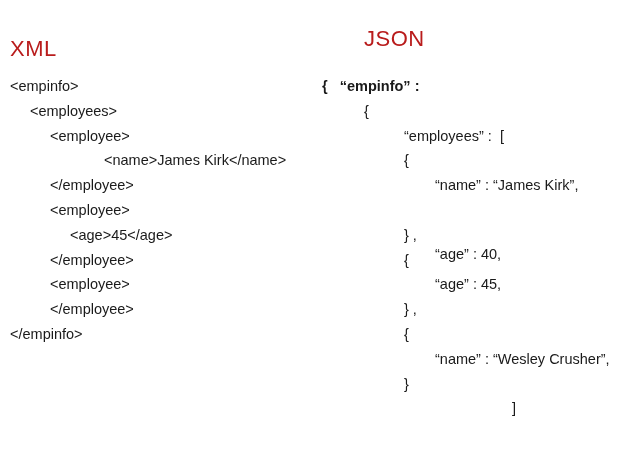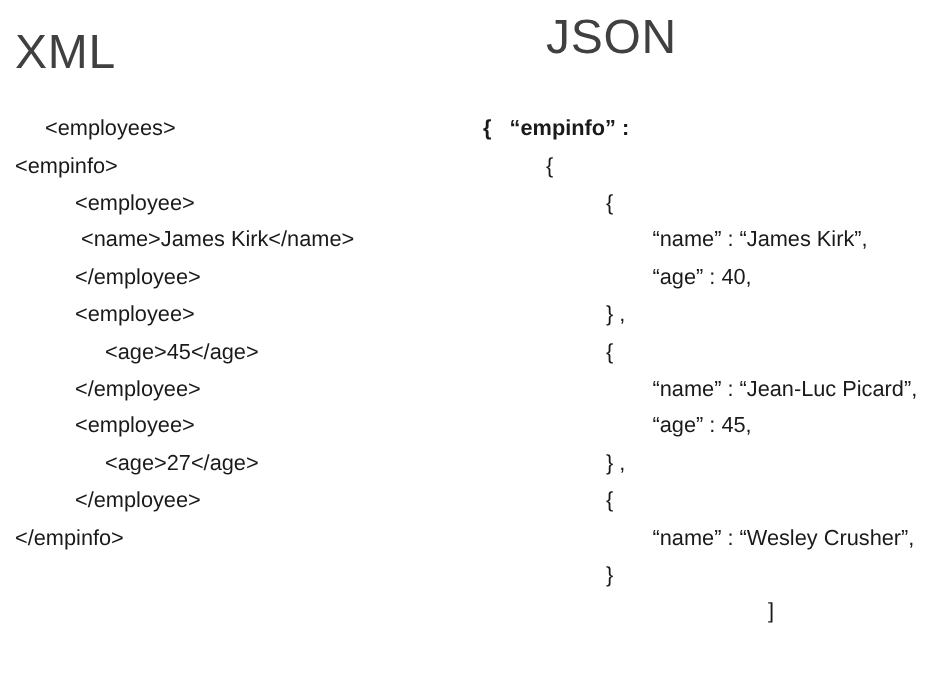--- a/index.html
+++ b/index.html
@@ -13,26 +13,27 @@
     height: 453px;
     background: #ffffff;
     overflow: hidden;
     font-family: "Liberation Sans", sans-serif;
     color: #1a1a1a;
   }
 
   
   .heading {
     position: absolute;
-    font-size: 32px;
+    font-size: 22px;
     font-weight: 400;
     letter-spacing: 0.5px;
     line-height: 1;
-    color: #404040;
+    color: #b91c1c;
     white-space: pre;
+    margin-top: 20px;
   }
   #xml-heading  { left: 10px;  top: 18px; }
   #json-heading { left: 364px; top: 8px; }
 
   
   .code-column {
     position: absolute;
     top: 74px;
   }
   #xml-column  { left: 0px; }
@@ -57,43 +58,42 @@
 </head>
 <body>
 
 <div id="slide">
 
   <div class="heading" id="xml-heading" data-bind="xml_panel.heading">XML</div>
 
   <div class="heading" id="json-heading" data-bind="json_panel.heading">JSON</div>
 
   <div class="code-column" id="xml-column">
+      <div class="code-line"><span class="txt" style="margin-left: 10px;">&lt;empinfo&gt;</span></div>
       <div class="code-line"><span class="txt" style="margin-left: 30px;">&lt;employees&gt;</span></div>
-      <div class="code-line"><span class="txt" style="margin-left: 10px;">&lt;empinfo&gt;</span></div>
       <div class="code-line"><span class="txt" style="margin-left: 50px;">&lt;employee&gt;</span></div>
-      <div class="code-line"><span class="txt" style="margin-left: 54px; text-align: center;">&lt;name&gt;James Kirk&lt;/name&gt;</span></div>
+      <div class="code-line"><span class="txt" style="margin-left: 104px; text-align: center;">&lt;name&gt;James Kirk&lt;/name&gt;</span></div>
       <div class="code-line"><span class="txt" style="margin-left: 50px;">&lt;/employee&gt;</span></div>
       <div class="code-line"><span class="txt" style="margin-left: 50px;">&lt;employee&gt;</span></div>
       <div class="code-line"><span class="txt" style="margin-left: 70px;">&lt;age&gt;45&lt;/age&gt;</span></div>
       <div class="code-line"><span class="txt" style="margin-left: 50px;">&lt;/employee&gt;</span></div>
       <div class="code-line"><span class="txt" style="margin-left: 50px;">&lt;employee&gt;</span></div>
-      <div class="code-line"><span class="txt" style="margin-left: 70px;">&lt;age&gt;27&lt;/age&gt;</span></div>
       <div class="code-line"><span class="txt" style="margin-left: 50px;">&lt;/employee&gt;</span></div>
       <div class="code-line"><span class="txt" style="margin-left: 10px;">&lt;/empinfo&gt;</span></div>
     </div>
 
   <div class="code-column" id="json-column">
       <div class="code-line"><span class="txt" style="margin-left: 322px; font-weight: bold;">{   “empinfo” :</span></div>
       <div class="code-line"><span class="txt" style="margin-left: 364px;">{</span></div>
+      <div class="code-line"><span class="txt" style="margin-left: 404px;">“employees” :  [</span></div>
       <div class="code-line"><span class="txt" style="margin-left: 404px;">{</span></div>
       <div class="code-line"><span class="txt" style="margin-left: 435px;">“name” : “James Kirk”,</span></div>
-      <div class="code-line"><span class="txt" style="margin-left: 435px;">“age” : 40,</span></div>
+      <div class="code-line"><span class="txt" style="margin-left: 435px; margin-top: 44px;">“age” : 40,</span></div>
       <div class="code-line"><span class="txt" style="margin-left: 404px;">} ,</span></div>
       <div class="code-line"><span class="txt" style="margin-left: 404px;">{</span></div>
-      <div class="code-line"><span class="txt" style="margin-left: 435px;">“name” : “Jean-Luc Picard”,</span></div>
       <div class="code-line"><span class="txt" style="margin-left: 435px; text-align: center;">“age” : 45,</span></div>
       <div class="code-line"><span class="txt" style="margin-left: 404px;">} ,</span></div>
       <div class="code-line"><span class="txt" style="margin-left: 404px;">{</span></div>
       <div class="code-line"><span class="txt" style="margin-left: 435px;">“name” : “Wesley Crusher”,</span></div>
       <div class="code-line"><span class="txt" style="margin-left: 404px;">}</span></div>
       <div class="code-line"><span class="txt" style="margin-left: 512px;">]</span></div>
     </div>
 
 </div>
 

